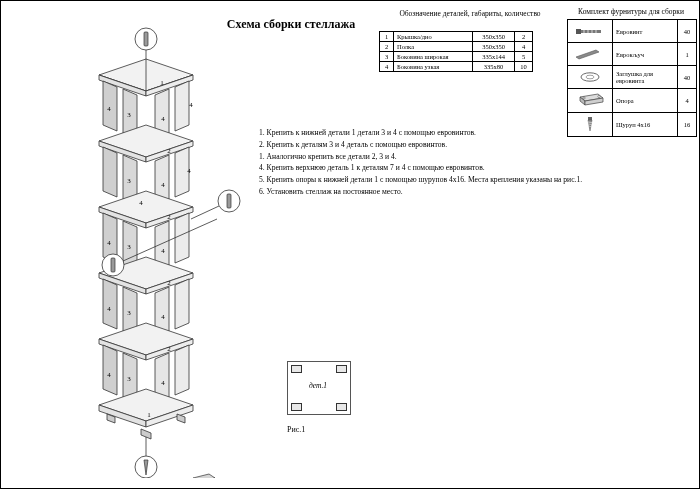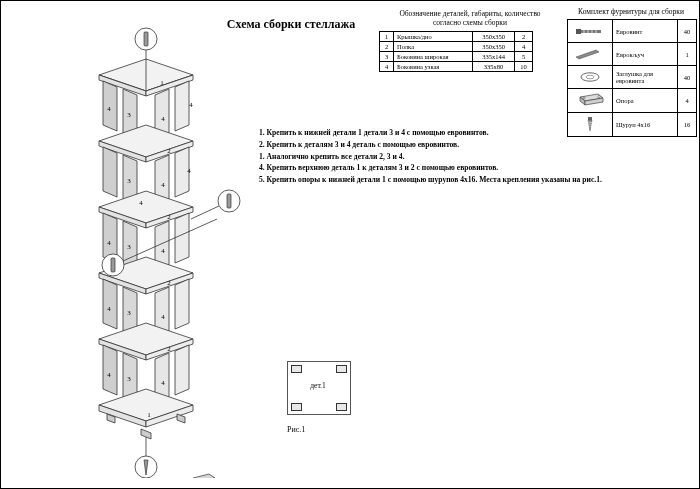--- a/index.html
+++ b/index.html
@@ -50,55 +50,55 @@
   }
   table.fittings td{
     border:.6px solid #000;vertical-align:middle;
   }
   table.fittings td.pic{width:42px;height:20px;text-align:center;}
   table.fittings td.nm{width:60px;padding-left:3px;}
   table.fittings td.qty{width:16px;text-align:center;}
   
   .instructions{
     position:absolute;left:258px;top:126px;width:430px;
-    font-size:7.6px;line-height:1.55;font-weight:bold;
+    font-size:7.6px;line-height:1.55;
   }
   .instructions div{white-space:nowrap;}
   
   .fig1-box{
     position:absolute;left:286px;top:360px;width:62px;height:52px;
     border:1px solid #555;
   }
   .fig1-box .corner{
     position:absolute;width:9px;height:6px;border:.8px solid #333;
     background:#e8e8e8;
   }
   .fig1-label{
     position:absolute;left:286px;top:380px;width:62px;text-align:center;
     font-size:7.5px;
+    font-style:italic;
   }
   .fig1-caption{
     position:absolute;left:286px;top:424px;width:62px;text-align:left;
     font-size:8px;
   }
   
   .drawing{position:absolute;left:40px;top:22px;width:230px;height:455px;}
   .drawing svg{display:block;}
   .lbl{font-size:7px;font-family:"Liberation Serif",serif;}
 </style>
 </head>
 <body>
 
 <div class="page">
 
   <div class="title">Схема сборки стеллажа</div>
 
   <div class="parts-head">
     <div>Обозначение деталей, габариты, количество</div>
-    <div>согласно схемы сборки</div>
   </div>
 
   <table class="parts">
     <tbody>
         <tr>
       <td class="num">1</td>
       <td class="nm">Крышка/дно</td>
       <td class="dim">350х350</td>
       <td class="qty">2</td>
     </tr>
@@ -186,22 +186,23 @@
       <td class="nm">Шуруп 4х16</td>
       <td class="qty">16</td>
     </tr>
   </tbody>
     </table>
 
   <div class="instructions">
     <div>1. Крепить к нижней детали 1 детали 3 и 4 с помощью евровинтов.</div>
     <div>2. Крепить к деталям 3 и 4 деталь с помощью евровинтов.</div>
     <div>1. Аналогично крепить все детали 2, 3 и 4.</div>
-    <div>4. Крепить верхнюю деталь 1 к деталям 3 и 2 с помощью евровинтов.</div>
+    <div>4. Крепить верхнюю деталь 1 к деталям 7 и 4 с помощью евровинтов.</div>
     <div>5. Крепить опоры к нижней детали 1 с помощью шурупов 4х16. Места крепления указаны на рис.1.</div>
+    <div>6. Установить стеллаж на постоянное место.</div>
   </div>
 
   <div class="fig1-box">
     <div class="corner" style="left:3px;top:3px;"></div>
     <div class="corner" style="right:3px;top:3px;"></div>
     <div class="corner" style="left:3px;bottom:3px;"></div>
     <div class="corner" style="right:3px;bottom:3px;"></div>
   </div>
   <div class="fig1-label">дет.1</div>
   <div class="fig1-caption">Рис.1</div>

